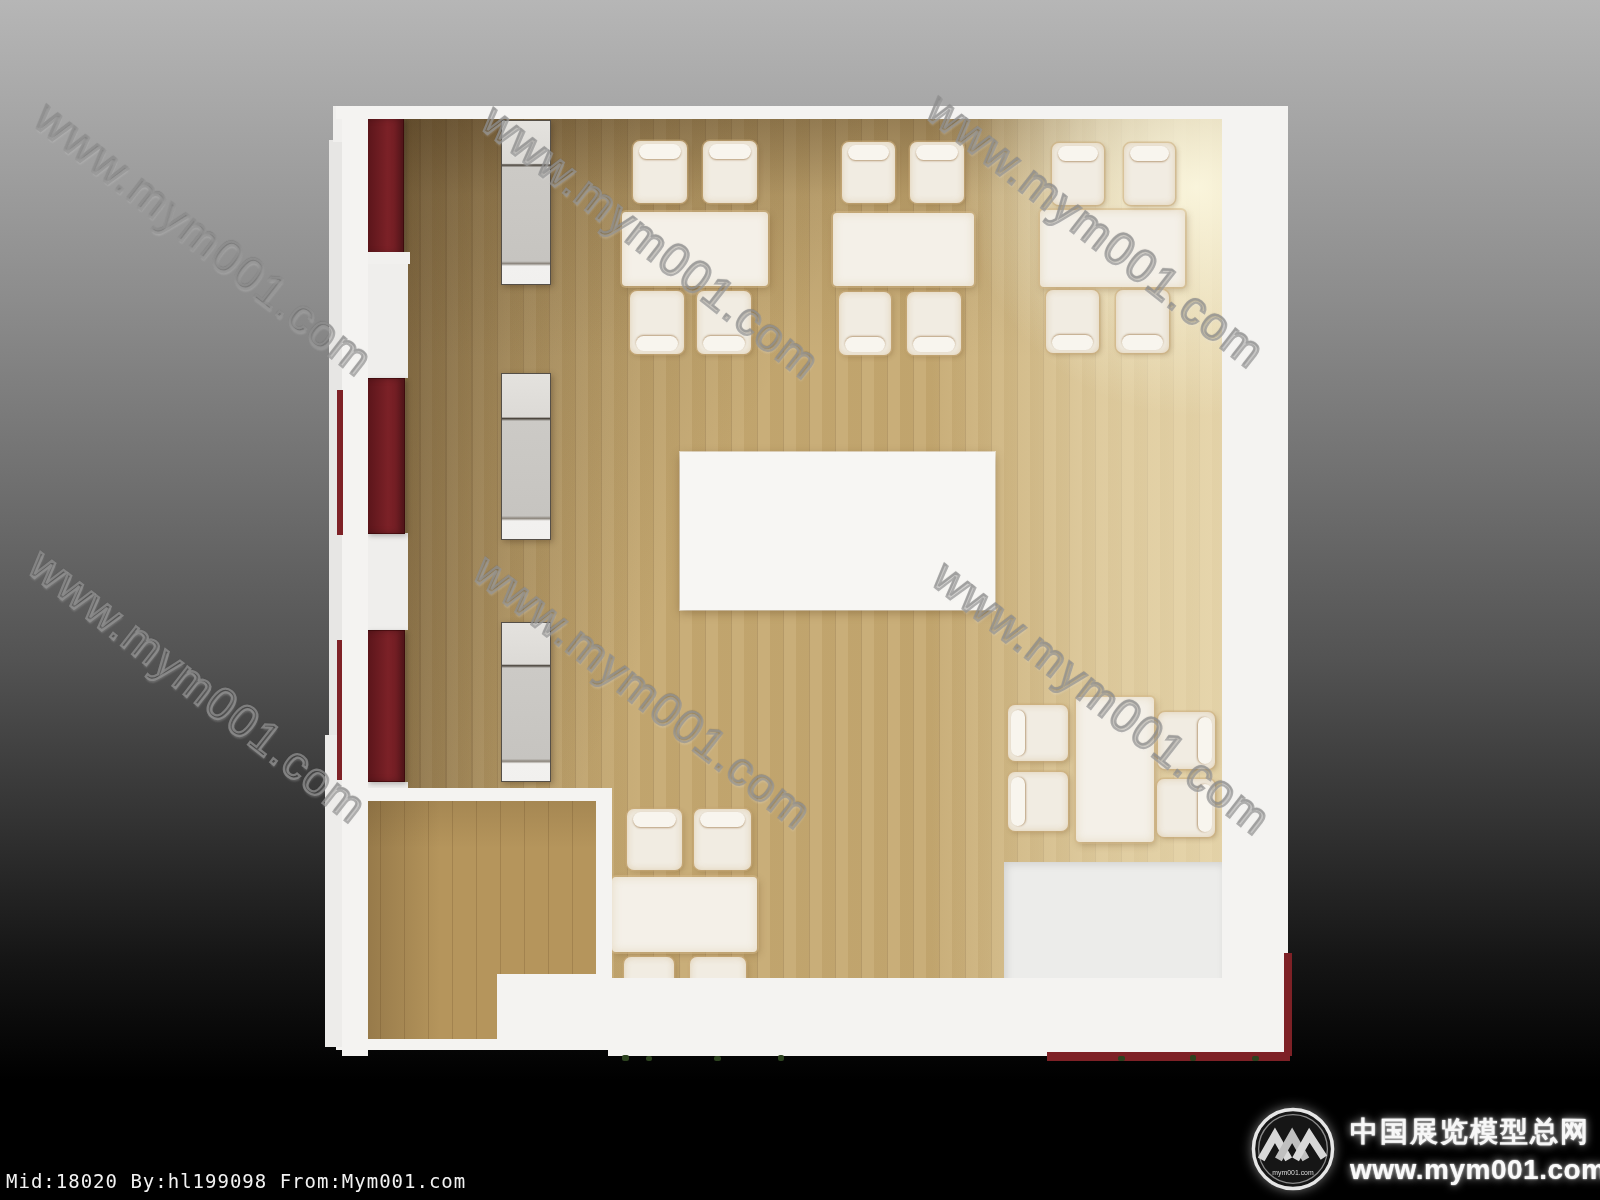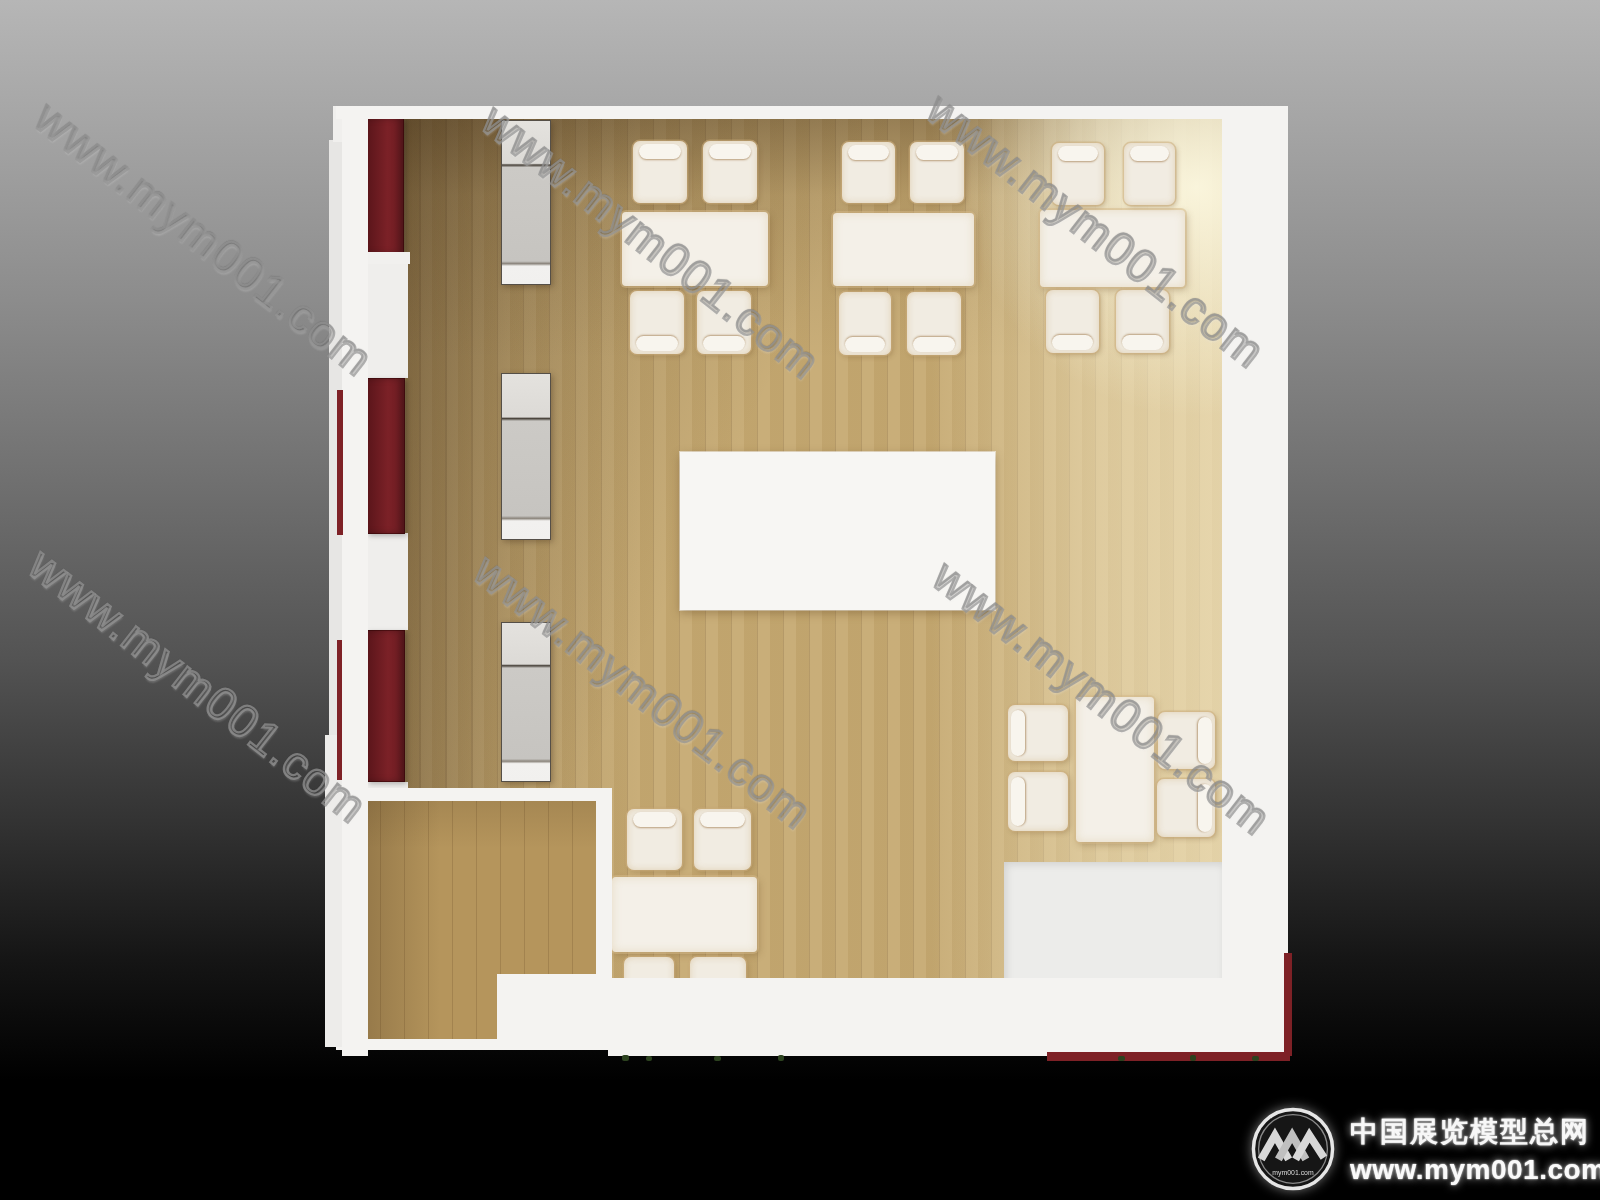--- a/index.html
+++ b/index.html
@@ -138,13 +138,14 @@
       <polyline points="33,62 49,34 65,62" fill="none" stroke="#bfbfbf" stroke-width="9"></polyline>
       <polyline points="53,62 69,34 86,60" fill="none" stroke="#d8d8d8" stroke-width="9"></polyline>
       <text x="50" y="80" text-anchor="middle" font-size="8" fill="#dddddd">mym001.com</text>
     </svg>
     <div class="brand-text">
       <div class="brand-cn">中国展览模型总网</div>
       <div class="brand-url">www.mym001.com</div>
     </div>
   </div>
 
+  <div id="credit">Mid:18020 By:hl199098 From:Mym001.com</div>
 </div>
 
 </body></html>

